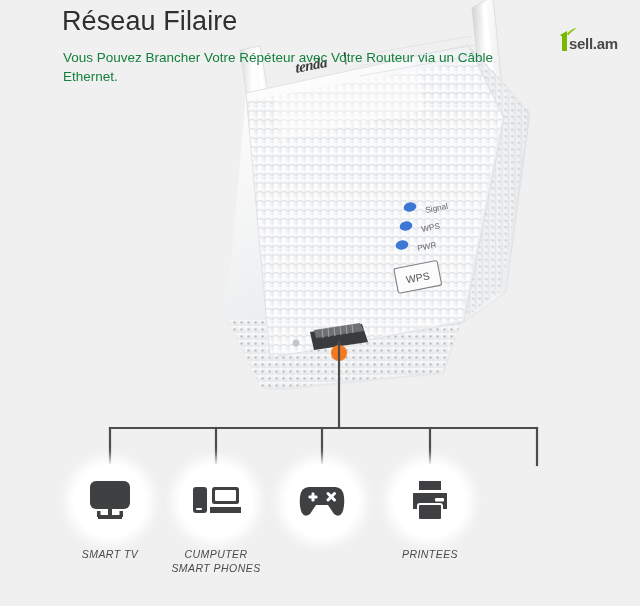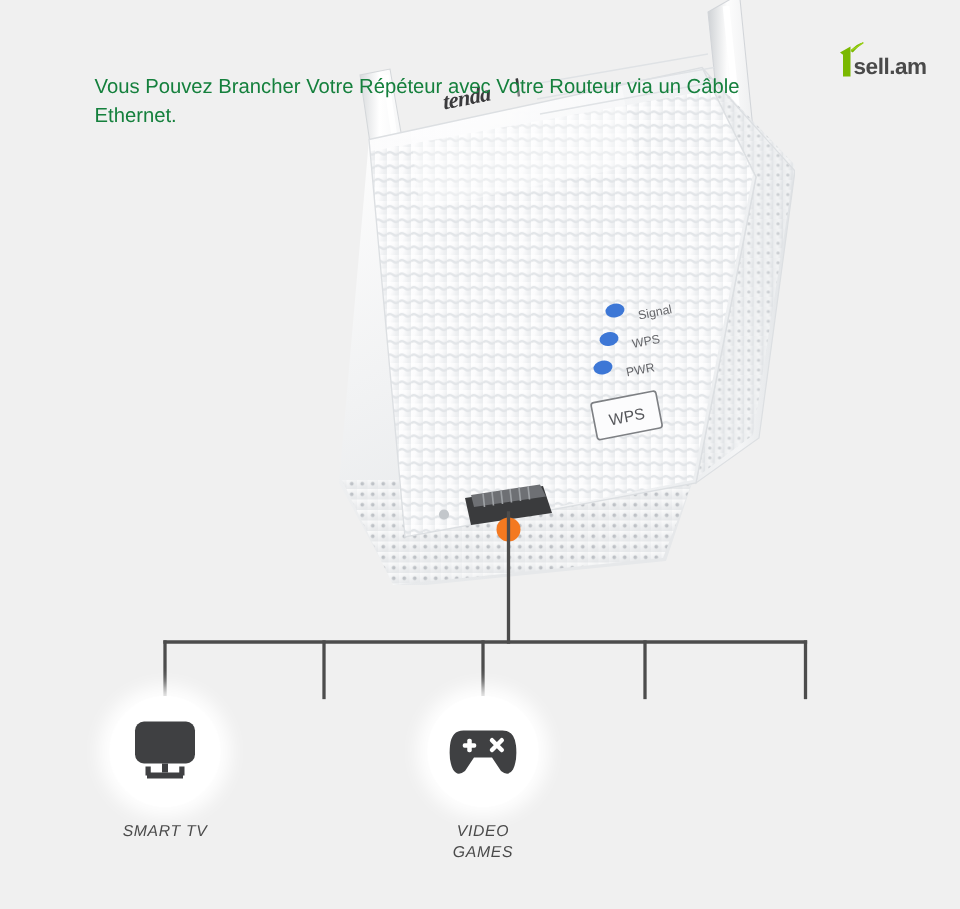--- a/index.html
+++ b/index.html
@@ -227,20 +227,21 @@
           <path d="M124 337 L125 346"></path>
             <path d="M130 336 L131 345"></path>
           <path d="M136 335 L137 344"></path>
             <path d="M142 334 L143 343"></path>
         </g>
       </g>
       <circle cx="129" cy="363" r="8" fill="#f47920"></circle>
     </svg>
   </div>
 
+  <div class="title">Réseau Filaire</div>
   <div class="subtitle">Vous Pouvez Brancher Votre Répéteur avec Votre Routeur via un Câble Ethernet.</div>
 
   <div class="brand-logo">
     <svg width="78" height="28" viewBox="0 0 78 28">
 
       <path d="M9 7 L16 3 L16 23 L11 23 L11 8.5 Z" fill="#7ab800"></path>
       <path d="M16 6 Q20 1 25 0 Q21 3 17.5 7 Z" fill="#7ab800"></path>
       <path d="M16.5 5.5 Q20.5 3.5 24.5 0.5" stroke="#9bd117" stroke-width="1" fill="none"></path>
 
       <text x="18" y="21" font-family="'Liberation Sans', sans-serif" font-size="15" font-weight="700" fill="#4a4a4a" letter-spacing="-0.3">sell.am</text>
@@ -270,34 +271,56 @@
         <rect x="4" y="2" width="40" height="28" rx="6" fill="#3f4042"></rect>
         <rect x="22" y="30" width="4" height="6" fill="#3f4042"></rect>
         <path d="M12 36 L36 36 L36 40 L12 40 Z" fill="#3f4042"></path>
         <rect x="11" y="32" width="3.5" height="6" fill="#3f4042"></rect>
         <rect x="33.5" y="32" width="3.5" height="6" fill="#3f4042"></rect>
       </svg>
     </div>
     <div class="caption">SMART TV</div>
   </div>
 
+  <div class="node" style="left:161px; top:464px;">
+    <div class="bubble">
+      <svg width="50" height="40" viewBox="0 0 50 40">
+        <rect x="2" y="6" width="14" height="26" rx="3" fill="#3f4042"></rect>
+        <rect x="5" y="27" width="6" height="2" rx="1" fill="#ffffff"></rect>
+        <rect x="21" y="6" width="27" height="17" rx="2.5" fill="#3f4042"></rect>
+        <rect x="24" y="9" width="21" height="11" rx="1" fill="#ffffff"></rect>
+        <path d="M19 26 L50 26 L50 32 L19 32 Z" rx="2" fill="#3f4042"></path>
+      </svg>
+    </div>
+    <div class="caption">CUMPUTER
+SMART PHONES</div>
+  </div>
 
   <div class="node" style="left:267px; top:464px;">
     <div class="bubble">
       <svg width="50" height="36" viewBox="0 0 50 36">
         <path d="M12 4 L38 4 Q46 4 47 14 Q48 24 45 30 Q42 35 37 31 L31 22 L19 22 L13 31 Q8 35 5 30 Q2 24 3 14 Q4 4 12 4 Z" fill="#3f4042"></path>
         <g fill="#ffffff">
           <rect x="11.5" y="12.5" width="9" height="3" rx="1.2"></rect>
           <rect x="14.5" y="9.5" width="3" height="9" rx="1.2"></rect>
         </g>
         <g stroke="#ffffff" stroke-width="3" stroke-linecap="round">
           <path d="M31 10.5 L37.5 17"></path>
           <path d="M37.5 10.5 L31 17"></path>
         </g>
       </svg>
     </div>
-    <div class="caption">VIDEO
-GAMES</div>
-  </div>
-
+  </div>
+
+  <div class="node" style="left:375px; top:464px;">
+    <div class="bubble">
+      <svg width="44" height="44" viewBox="0 0 44 44">
+        <rect x="11" y="2" width="22" height="9" fill="#3f4042"></rect>
+        <path d="M5 14 L39 14 L39 30 L5 30 Z" rx="2" fill="#3f4042"></path>
+        <rect x="27" y="19" width="9" height="3.5" rx="1" fill="#ffffff"></rect>
+        <rect x="10" y="25" width="24" height="16" rx="2" fill="#3f4042" stroke="#ffffff" stroke-width="2"></rect>
+      </svg>
+    </div>
+    <div class="caption">PRINTEES</div>
+  </div>
 
 
 </div>
 
 </body></html>

